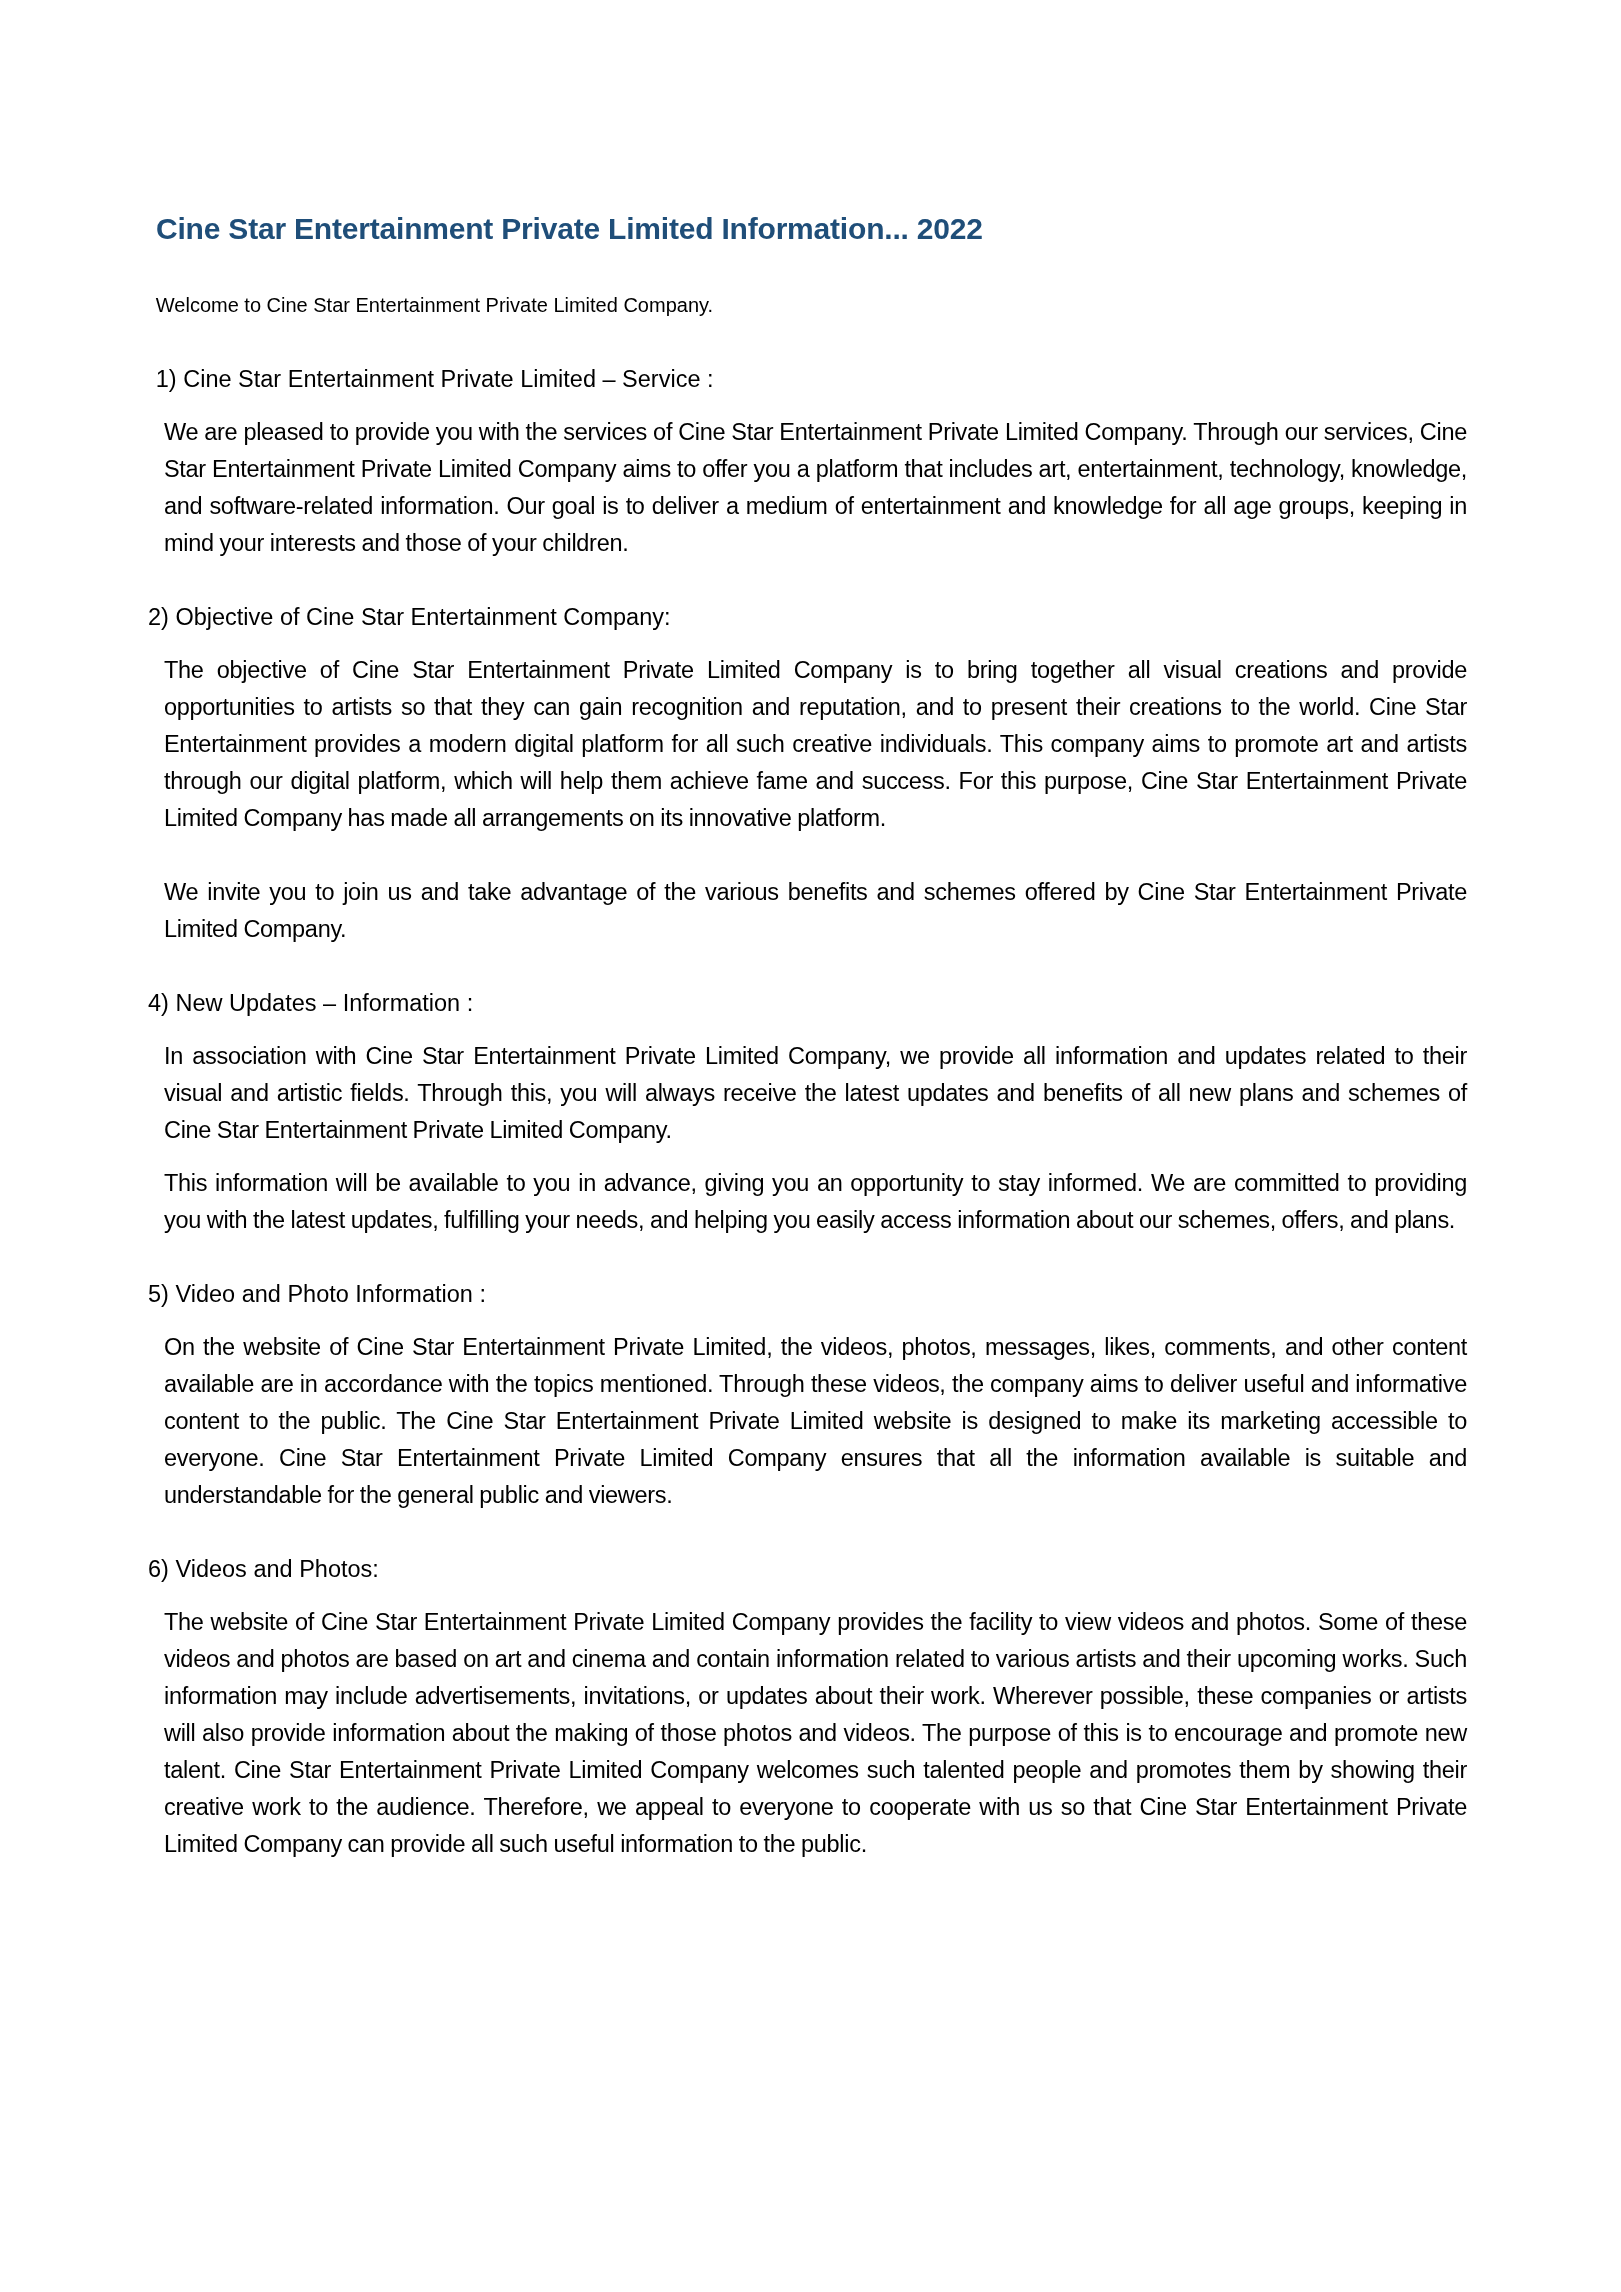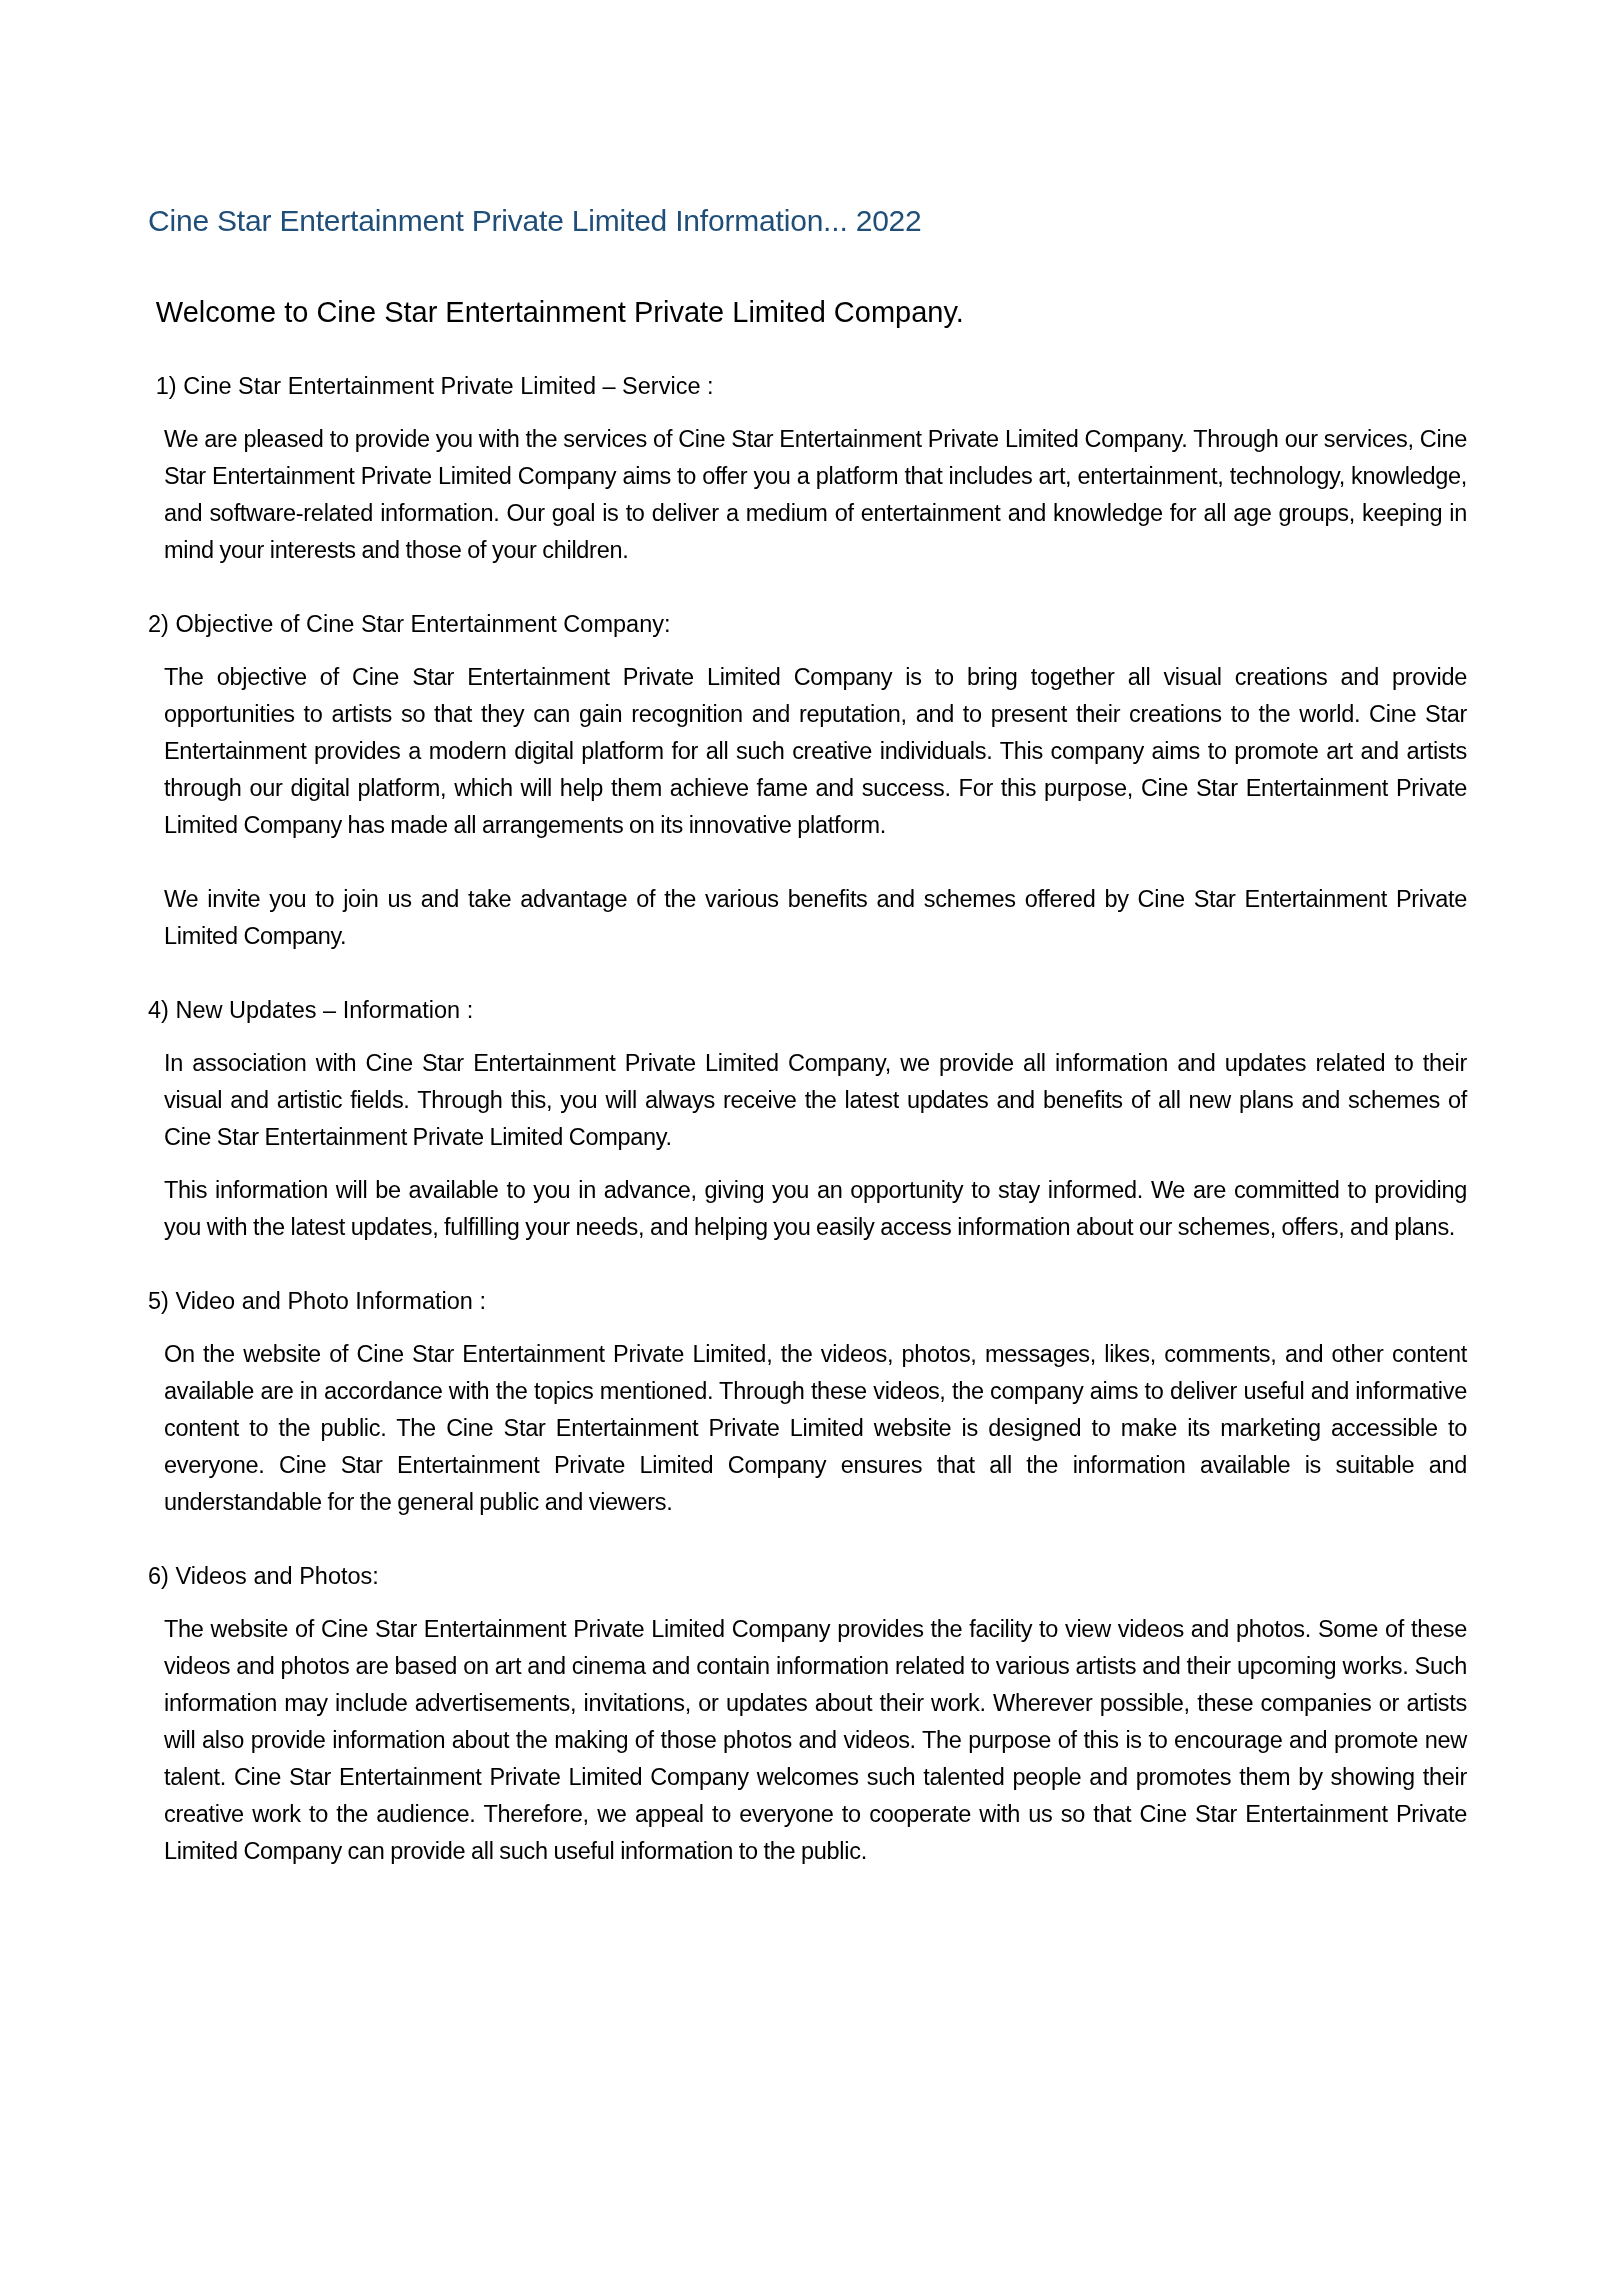--- a/index.html
+++ b/index.html
@@ -15,30 +15,30 @@
       font-family: "Liberation Sans", "DejaVu Sans", sans-serif;
       color: #000000;
     }
     .page {
       position: absolute;
       left: 148px;
       top: 201px;
       width: 1335px;
     }
     .doc-title {
-      margin: 0;
+      margin: 8px;
       font-size: 30px;
       line-height: 39px;
-      font-weight: normal;
+      font-weight: bold;
       color: #1f4e79;
       letter-spacing: -0.2px;
     }
     .welcome {
-      margin: 54px 0 0 0;
-      font-size: 29px;
+      margin: 39px 0 0 0;
+      font-size: 20px;
       line-height: 37px;
       padding-left: 7.8px;
     }
     .section {
       margin-top: 37px;
     }
     .section-heading {
       font-size: 23.5px;
       line-height: 37px;
       margin: 0;

